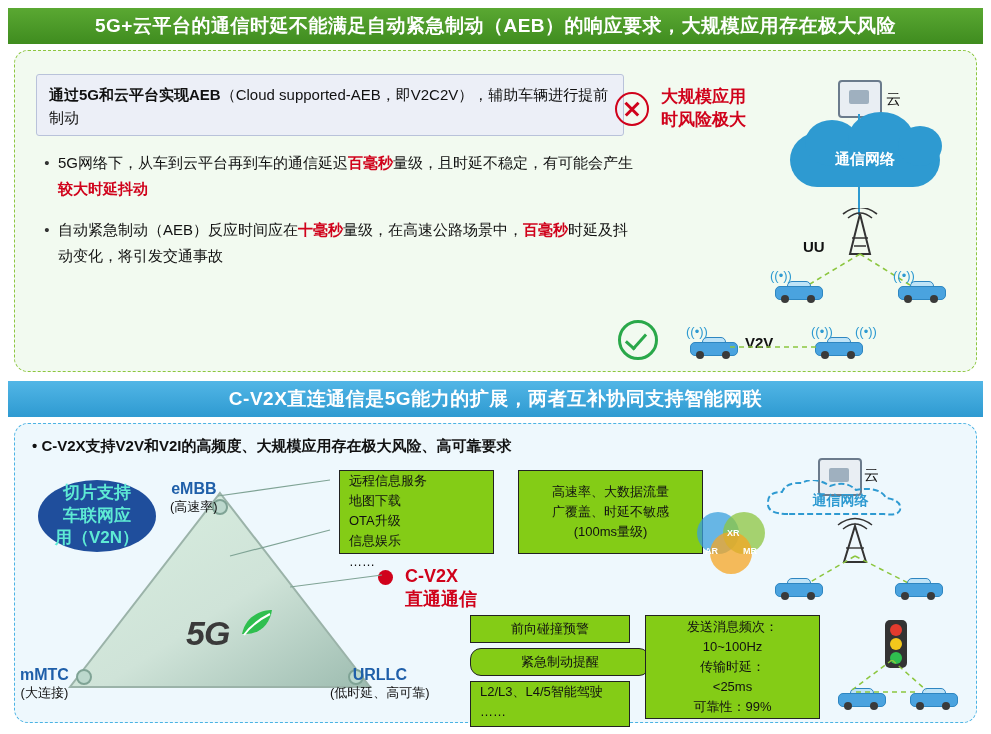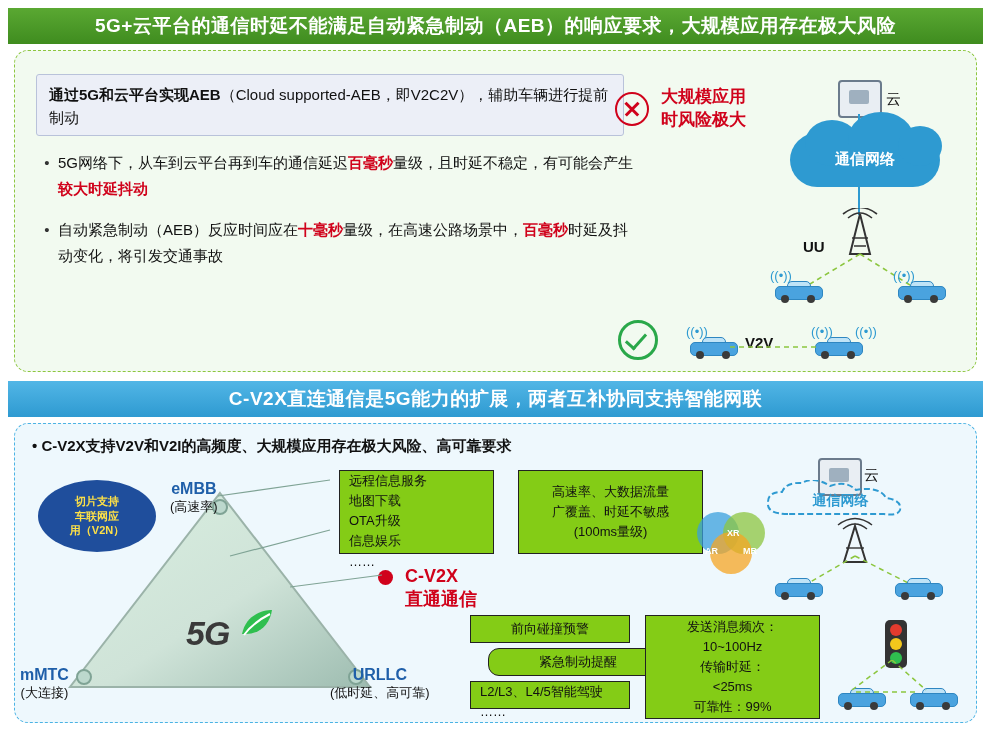--- a/index.html
+++ b/index.html
@@ -121,21 +121,21 @@
   .lbl b{font-size:16px;}
   .lbl.embb{left:170px;top:480px;color:#1f5fa9;font-weight:bold;}
   .lbl.embb span{display:block;color:#111;font-weight:normal;font-size:13px;}
   .lbl.mmtc{left:20px;top:666px;color:#1f5fa9;font-weight:bold;}
   .lbl.mmtc span{display:block;color:#111;font-weight:normal;font-size:13px;}
   .lbl.urllc{left:330px;top:666px;color:#1f5fa9;font-weight:bold;}
   .lbl.urllc span{display:block;color:#111;font-weight:normal;font-size:13px;}
 
   .ellipse-blue{
     position:absolute;left:38px;top:480px;width:118px;height:72px;border-radius:50%;
-    background:#1f4e9c;color:#fde047;font-size:11px;font-weight:bold;line-height:1.35;
+    background:#1f4e9c;color:#5eead4;font-size:17px;font-weight:bold;line-height:1.35;
     display:flex;align-items:center;justify-content:center;text-align:center;
     box-sizing:border-box;padding:4px;
   }
 
   .wbox{
     position:absolute;box-sizing:border-box;background:#84cc16;border:1px solid #222;
     font-size:13px;color:#111;line-height:1.55;padding:0 9px;
   }
   .wbox.center{display:flex;flex-direction:column;align-items:center;justify-content:center;text-align:center;}
 
@@ -342,22 +342,22 @@
   <div class="cv2x-label">
     <div>C-V2X</div>
     <div>直通通信</div>
   </div>
 
   <svg style="position:absolute;left:290px;top:545px;" width="110" height="45">
     <line x1="0" y1="42" x2="92" y2="30" stroke="#7fa395" stroke-width="1.2"></line>
   </svg>
 
   <div class="wbox center" style="left:470px;top:615px;width:160px;height:28px;">前向碰撞预警</div>
-  <div class="wbox center" style="left:488px;top:648px;width:180px;height:28px;border-radius:11px;">紧急制动提醒</div>
-  <div class="wbox" style="left:470px;top:681px;width:160px;height:28px;">
+  <div class="wbox center" style="left:470px;top:648px;width:180px;height:28px;border-radius:11px;">紧急制动提醒</div>
+  <div class="wbox" style="left:470px;top:681px;width:160px;height:46px;">
     <div>L2/L3、L4/5智能驾驶</div>
     <div>……</div>
   </div>
   <div class="wbox center" style="left:645px;top:615px;width:175px;height:104px;">
     <div>发送消息频次：</div>
     <div>10~100Hz</div>
     <div>传输时延：</div>
     <div>&lt;25ms</div>
     <div>可靠性：99%</div>
   </div>

